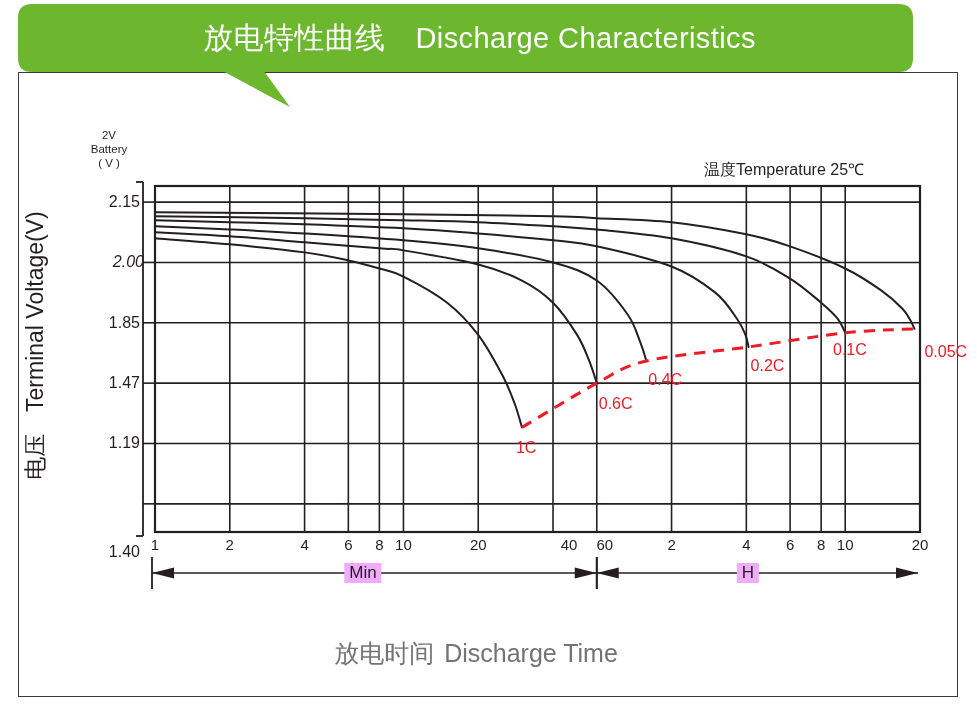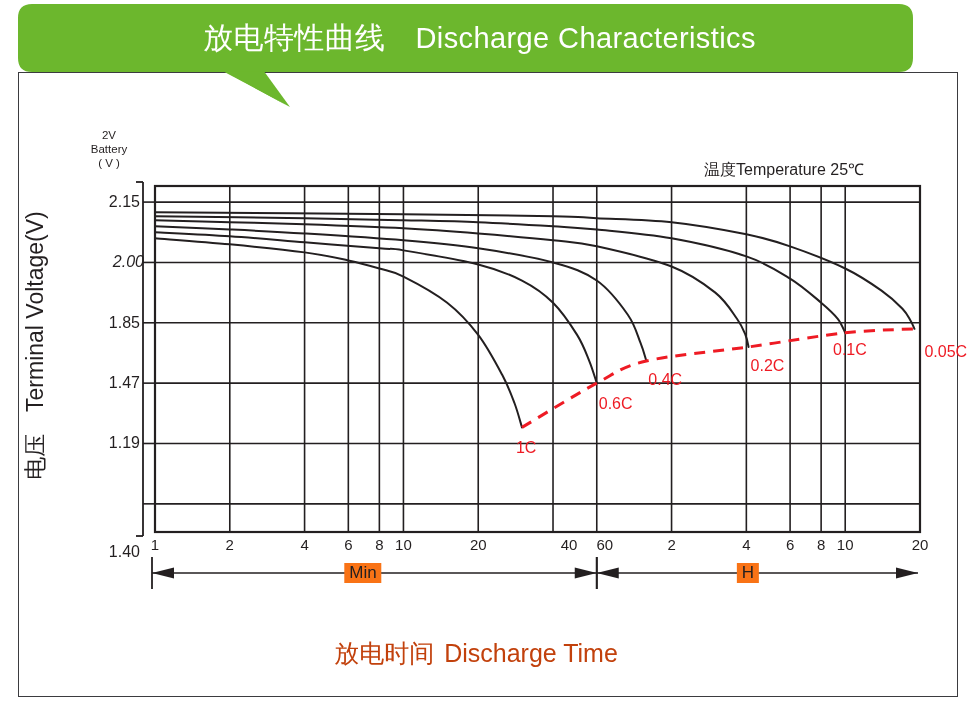--- a/index.html
+++ b/index.html
@@ -100,21 +100,21 @@
     white-space: nowrap;
   }
 
   #xtitle {
     position: absolute;
     left: 0;
     top: 637px;
     width: 952px;
     text-align: center;
     font-size: 25px;
-    color: #c2410c;
+    color: #737373;
   }
   #xtitle .pad { display:inline-block; width:10px; }
 
   .tick-label {
     position: absolute;
     font-size: 15px;
     color: #231f20;
     text-align: center;
     transform: translateX(-50%);
     white-space: nowrap;
@@ -132,21 +132,21 @@
     position: absolute;
     font-size: 16px;
     color: #ee1b24;
     white-space: nowrap;
   }
   .seg-label {
     position: absolute;
     font-size: 17px;
     color: #231f20;
     transform: translateX(-50%);
-    background: #f97316;
+    background: #f0abfc;
     padding: 0 5px;
   }
 </style>
 </head>
 <body>
 
 <div id="page-frame"></div>
 
 <div id="banner-wrap">
   <svg id="banner-svg" width="895" height="104" viewBox="0 0 895 104" xmlns="http://www.w3.org/2000/svg">

